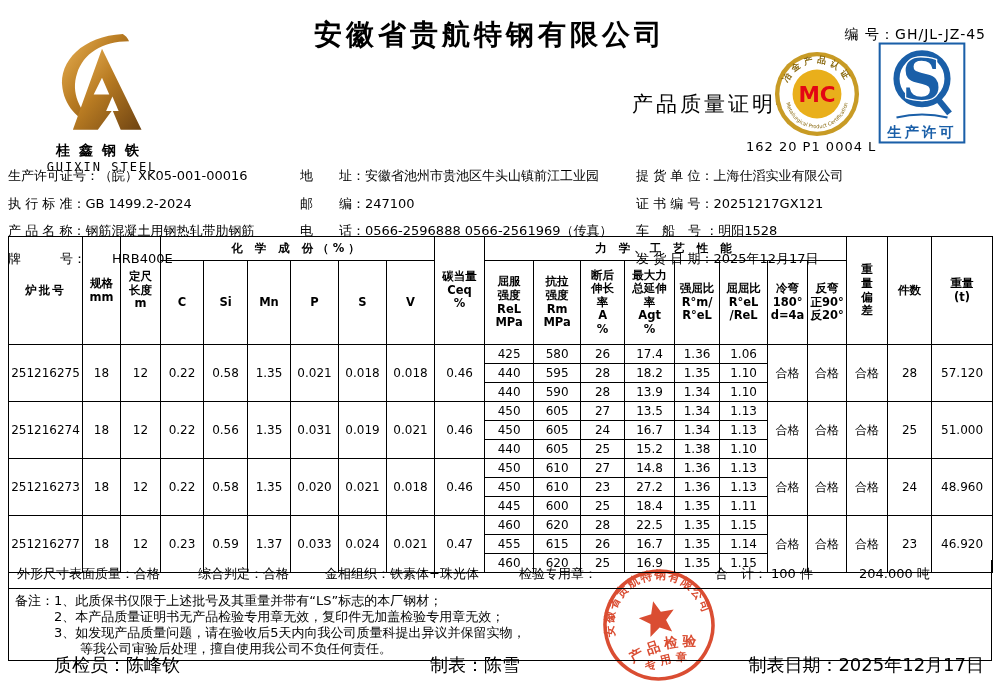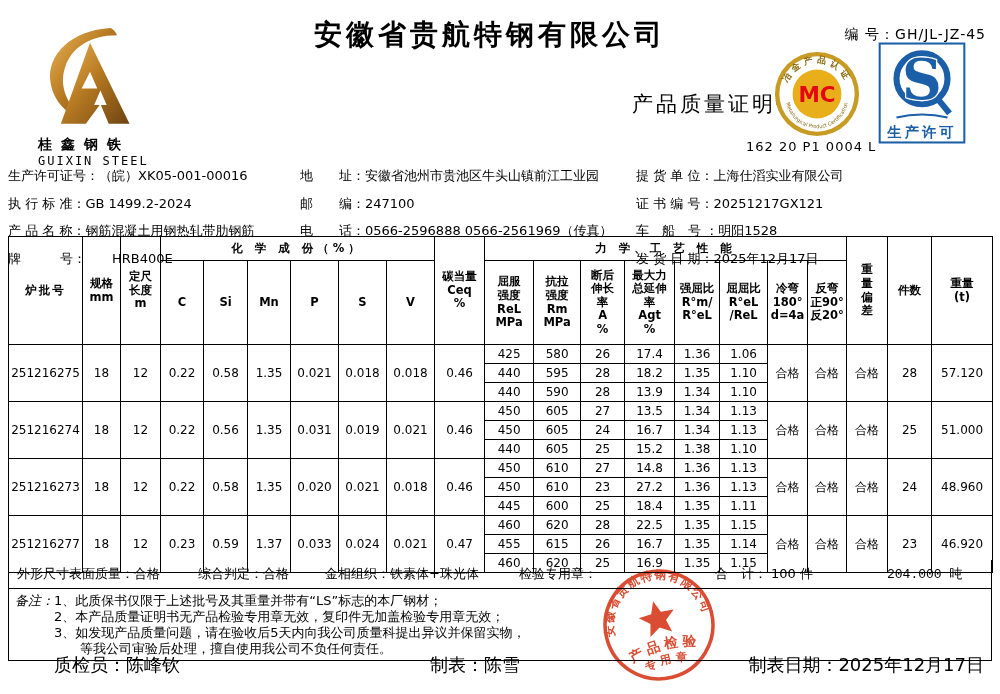--- a/index.html
+++ b/index.html
@@ -1,21 +1,21 @@
 <!DOCTYPE html>
 <html><head>
 <meta charset="utf-8">
 <style>
   html,body{margin:0;padding:0;background:#fff;}
   body{width:1000px;height:694px;position:relative;overflow:hidden;
        font-family:"DejaVu Sans",sans-serif;color:#000;}
   .page{position:absolute;inset:0;}
 
   
-  .logo{position:absolute;left:38px;top:26px;width:128px;}
+  .logo{position:absolute;left:38px;top:32px;width:128px;text-align:center;}
   .logo-cn{font-size:14px;font-weight:bold;letter-spacing:9px;margin-top:2px;white-space:nowrap;}
   .logo-en{font-size:12px;letter-spacing:2px;font-family:"DejaVu Sans Mono",monospace;}
   .title{position:absolute;top:16px;left:180px;width:620px;text-align:center;
          font-size:28px;letter-spacing:4px;font-weight:600;}
   .subtitle{position:absolute;top:90px;left:180px;width:620px;text-align:right;
             font-size:21px;letter-spacing:3px;}
   .docno{position:absolute;top:26px;right:14px;font-size:14px;letter-spacing:1px;}
   .mc-badge{position:absolute;left:773px;top:50px;}
   .mc-code{position:absolute;left:746px;top:139px;font-size:13px;letter-spacing:1px;white-space:nowrap;}
   .qs-badge{position:absolute;left:878px;top:42px;}
@@ -38,27 +38,27 @@
   .tbl .hr2{height:84px;}
   .tbl td{height:18px;line-height:1.05;}
   .grp{letter-spacing:4px;font-size:12.5px;}
   .hbatch{font-size:13px;letter-spacing:2px;}
 
   
   .summary{position:absolute;top:560px;left:8px;width:984px;height:29px;box-sizing:border-box;
            border:1px solid #000;border-top:none;display:flex;align-items:center;
            font-size:13px;white-space:nowrap;}
   .s1{margin-left:8px;} .s2{margin-left:38px;} .s3{margin-left:36px;}
-  .s4{margin-left:40px;} .s5{margin-left:118px;} .s6{margin-left:74px;font-family:Liberation Mono, monospace;}
+  .s4{margin-left:40px;} .s5{margin-left:118px;} .s6{margin-left:46px;}
 
   
   .notes{position:absolute;top:588px;left:8px;width:984px;height:73px;box-sizing:border-box;
          border:1px solid #000;border-top:none;display:flex;font-size:13px;line-height:16px;
          padding-top:5px;}
-  .notes-label{margin-left:6px;white-space:nowrap;font-style:italic;}
+  .notes-label{margin-left:6px;white-space:nowrap;}
   .notes-lines span{display:block;white-space:nowrap;}
 
   
   .footer{position:absolute;top:653px;left:8px;width:984px;display:flex;font-size:18px;white-space:nowrap;gap:12px;}
   .f1{margin-left:46px;} .f2{margin-left:238px;} .f3{margin-left:auto;margin-right:8px;}
 
   
   .stamp{position:absolute;left:600px;top:566px;width:118px;height:118px;
          mix-blend-mode:multiply;opacity:.95;}
 </style>

